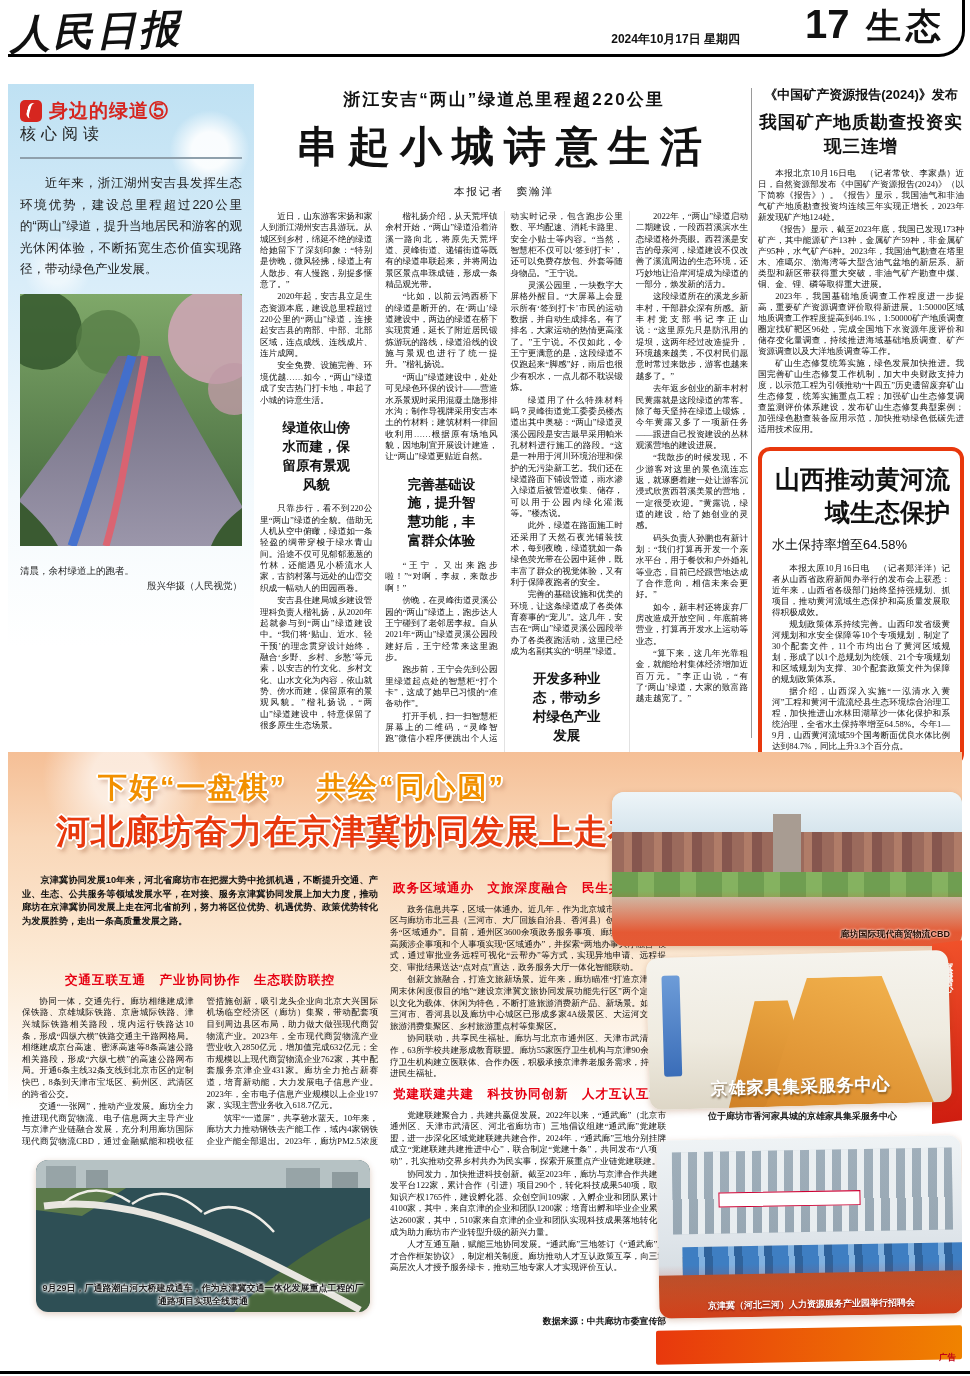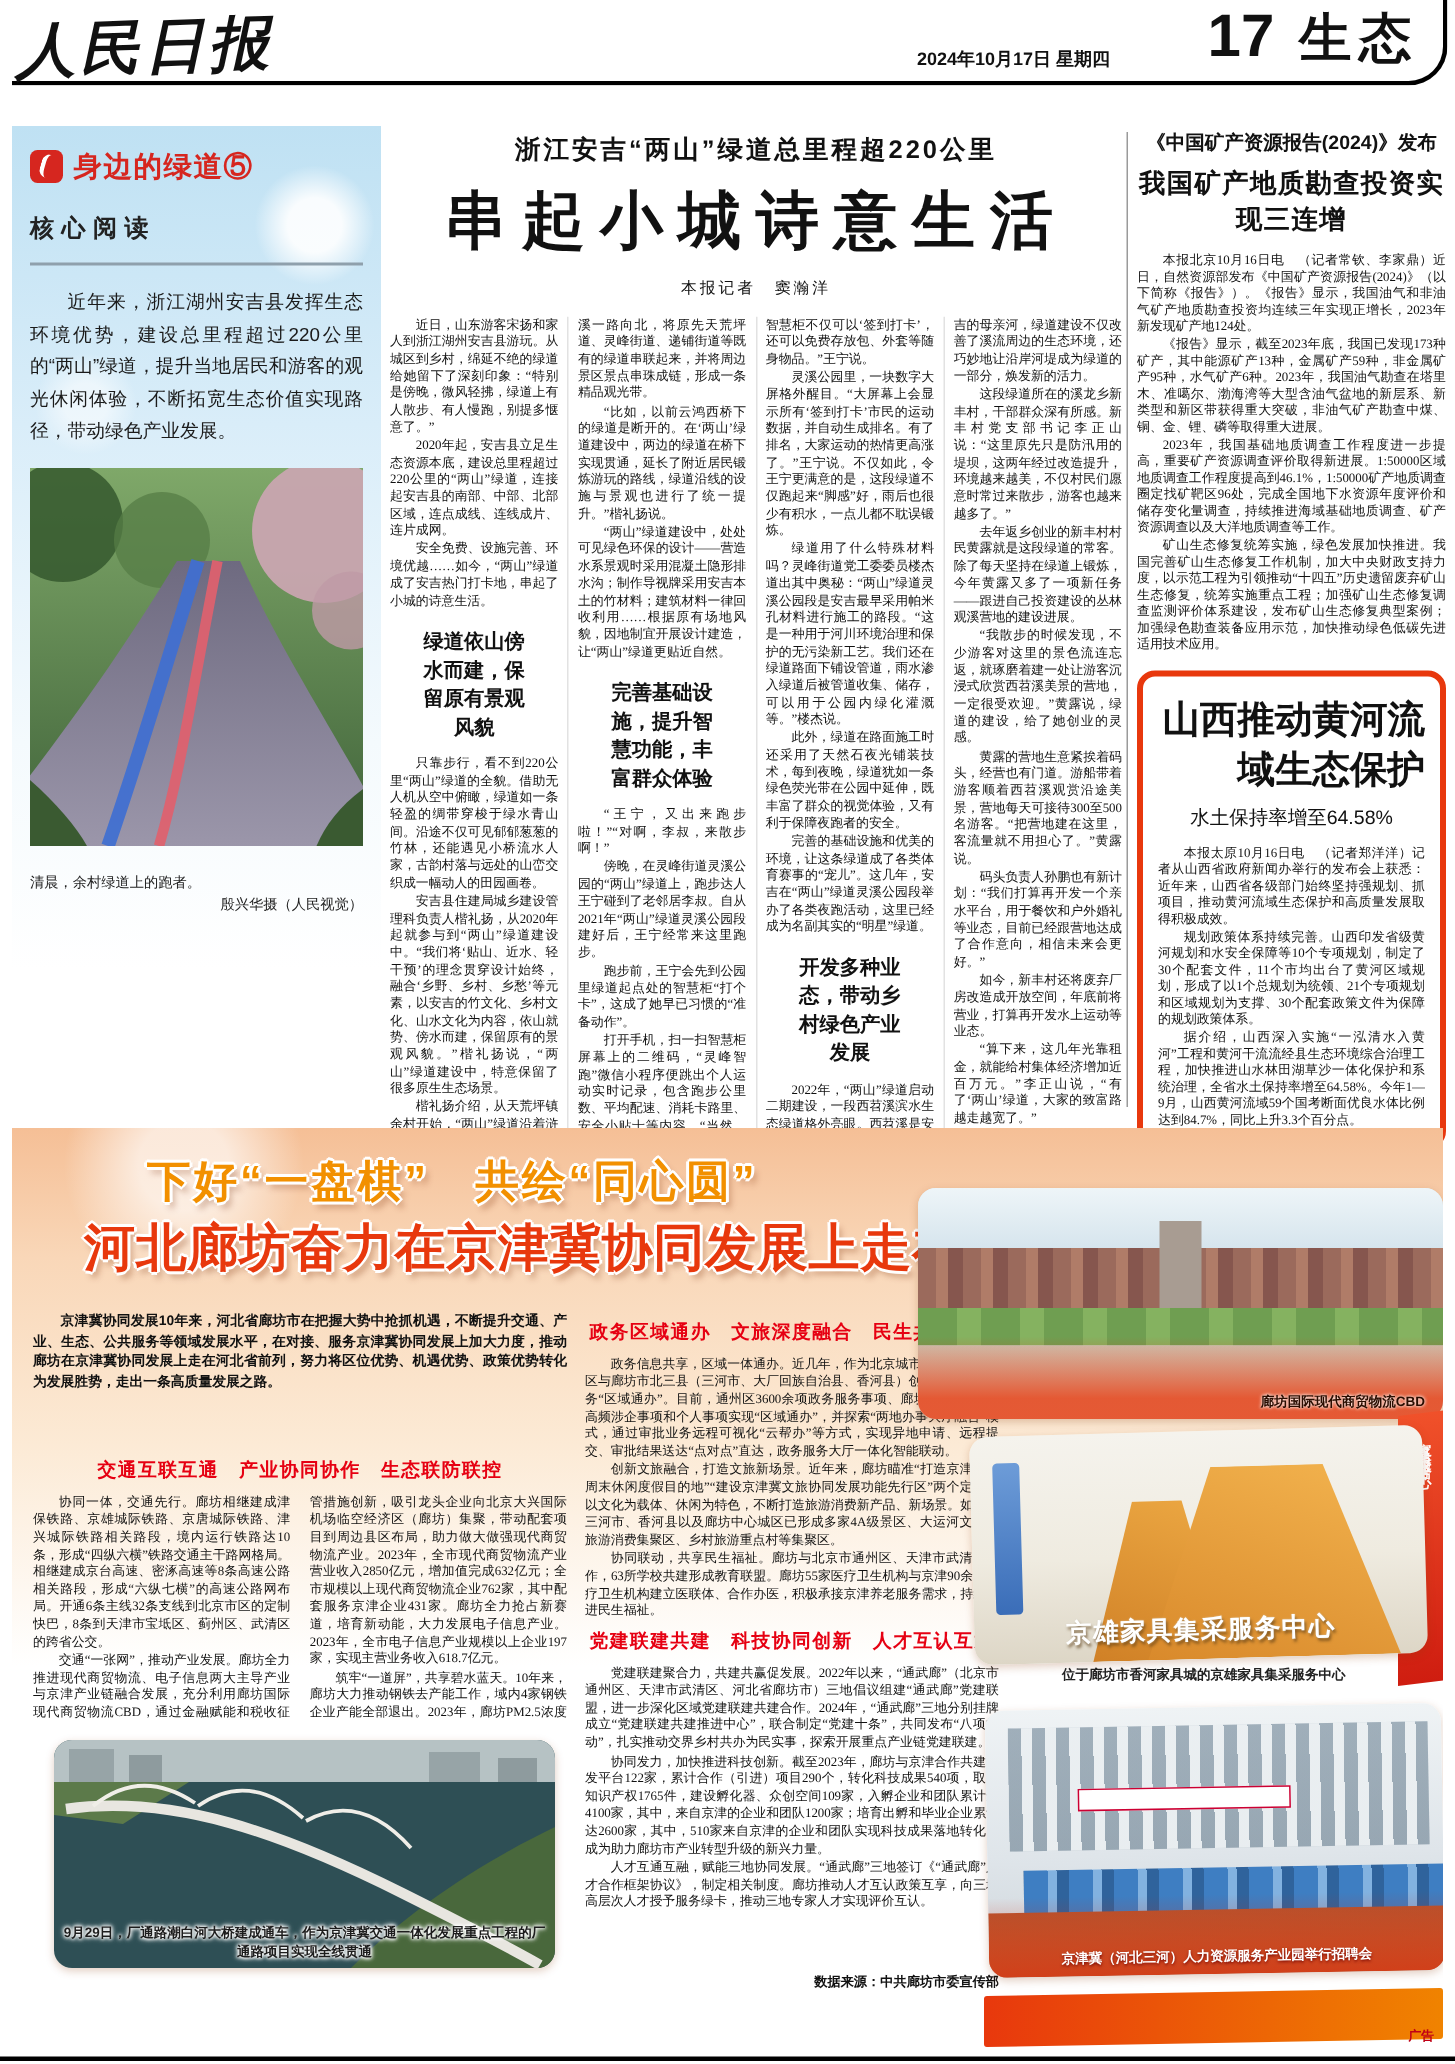--- a/index.html
+++ b/index.html
@@ -22,21 +22,21 @@
   .feature{position:absolute;left:8px;top:84px;width:246px;height:662px;box-sizing:border-box;padding:14px 12px;
      background:
        radial-gradient(circle at 82% 10%, rgba(255,255,255,.9) 0 18px, transparent 40px),
        radial-gradient(circle at 20% 28%, rgba(255,255,255,.55) 0 14px, transparent 34px),
        linear-gradient(180deg,#bfe1f3 0%,#d9edf9 30%,#f4fafd 62%,#fff 85%)}
   .series-row{display:flex;align-items:center;gap:7px}
   .series-logo{width:22px;height:22px;background:#d6261f;border-radius:5px;position:relative;flex:0 0 auto}
   .series-logo::after{content:"";position:absolute;left:7px;top:3px;width:8px;height:16px;
        border-left:3px solid #fff;border-radius:7px;transform:rotate(16deg)}
   .series-title{color:#d6261f;font-weight:bold;font-size:19px;font-family:"Liberation Sans",sans-serif;letter-spacing:1px}
-  .core-label{margin-top:18px;font-size:16px;font-weight:bold;letter-spacing:5px;color:#222;
+  .core-label{font-size:16px;font-weight:normal;letter-spacing:5px;color:#222;
               font-family:"Liberation Sans",sans-serif}
   .feature-rule{height:2px;background:#8fa0ac;margin:12px 0 14px}
   .feature-intro{font-size:12.5px;line-height:1.72;text-align:justify;font-weight:normal;color:#1b1b1b;
                  font-family:"Liberation Sans",sans-serif;text-indent:2em}
   .greenway-photo{margin-top:13px;width:222px;height:252px;display:block}
   .photo-caption-row{margin-top:18px;font-size:9.5px;line-height:1.6;color:#222}
   .photo-credit{text-align:right}
 
   
   .main-art{position:absolute;left:260px;top:88px;width:488px}
@@ -54,21 +54,21 @@
   .vdiv{position:absolute;left:751px;top:88px;width:1px;height:650px;background:#9a9a9a}
 
   
   .rightcol{position:absolute;left:758px;top:86px;width:206px}
   .m-kicker{text-align:center;font-size:13px;font-weight:bold;font-family:"Liberation Sans",sans-serif}
   .m-title{text-align:center;font-size:17.5px;font-weight:bold;font-family:"Liberation Sans",sans-serif;
            margin:6px 0 10px;letter-spacing:1px}
   .rp{font-size:8.6px;line-height:1.28;text-align:justify;text-indent:2em;margin:0 0 1px}
   .shanxi{margin-top:12px;border:4px solid #e8380d;border-radius:12px;padding:12px 10px 9px;background:#fff}
   .sx-title{text-align:right;font-size:25px;font-weight:bold;font-family:"Liberation Sans",sans-serif}
-  .sx-sub{text-align:center;font-size:13px;font-family:"Liberation Sans",sans-serif;margin:7px 0 9px}
+  .sx-sub{text-align:left;font-size:13px;font-family:"Liberation Sans",sans-serif;margin:7px 0 9px}
   .credits{margin-top:11px;font-size:10px;font-weight:bold;font-family:"Liberation Sans",sans-serif;
            line-height:1.8;padding-left:26px}
 
   
   .langfang{position:absolute;left:8px;top:752px;width:954px;height:618px;overflow:hidden;
      background:
        radial-gradient(circle at 12% 4%, rgba(255,255,255,.65) 0 30px, transparent 80px),
        linear-gradient(180deg,#f5bf96 0%,#f9d7b8 14%,#fcead5 34%,#fff 58%,#fff 100%)}
   .outline-w{text-shadow:-2px 0 0 #fff,2px 0 0 #fff,0 -2px 0 #fff,0 2px 0 #fff,
              -1px -1px 0 #fff,1px 1px 0 #fff,-1px 1px 0 #fff,1px -1px 0 #fff,3px 4px 4px rgba(120,40,0,.35)}
@@ -245,21 +245,20 @@
         <div class="ai h">开发多种业态，带动乡村绿色产业发展</div>
 
         <div class="ai p">2022年，“两山”绿道启动二期建设，一段西苕溪滨水生态绿道格外亮眼。西苕溪是安吉的母亲河，绿道建设不仅改善了溪流周边的生态环境，还巧妙地让沿岸河堤成为绿道的一部分，焕发新的活力。</div>
 
         <div class="ai p">这段绿道所在的溪龙乡新丰村，干部群众深有所感。新丰村党支部书记李正山说：“这里原先只是防汛用的堤坝，这两年经过改造提升，环境越来越美，不仅村民们愿意时常过来散步，游客也越来越多了。”</div>
 
         <div class="ai p">去年返乡创业的新丰村村民黄露就是这段绿道的常客。除了每天坚持在绿道上锻炼，今年黄露又多了一项新任务——跟进自己投资建设的丛林观溪营地的建设进展。</div>
 
         <div class="ai p">“我散步的时候发现，不少游客对这里的景色流连忘返，就琢磨着建一处让游客沉浸式欣赏西苕溪美景的营地，一定很受欢迎。”黄露说，绿道的建设，给了她创业的灵感。</div>
 
-        <div class="ai p">黄露的营地生意紧挨着码头，经营也有门道。游船带着游客顺着西苕溪观赏沿途美景，营地每天可接待300至500名游客。“把营地建在这里，客流量就不用担心了。”黄露说。</div>
 
         <div class="ai p">码头负责人孙鹏也有新计划：“我们打算再开发一个亲水平台，用于餐饮和户外婚礼等业态，目前已经跟营地达成了合作意向，相信未来会更好。”</div>
 
         <div class="ai p">如今，新丰村还将废弃厂房改造成开放空间，年底前将营业，打算再开发水上运动等业态。</div>
 
         <div class="ai p">“算下来，这几年光靠租金，就能给村集体经济增加近百万元。”李正山说，“有了‘两山’绿道，大家的致富路越走越宽了。”</div>
 
     </div>
   </section>
 

